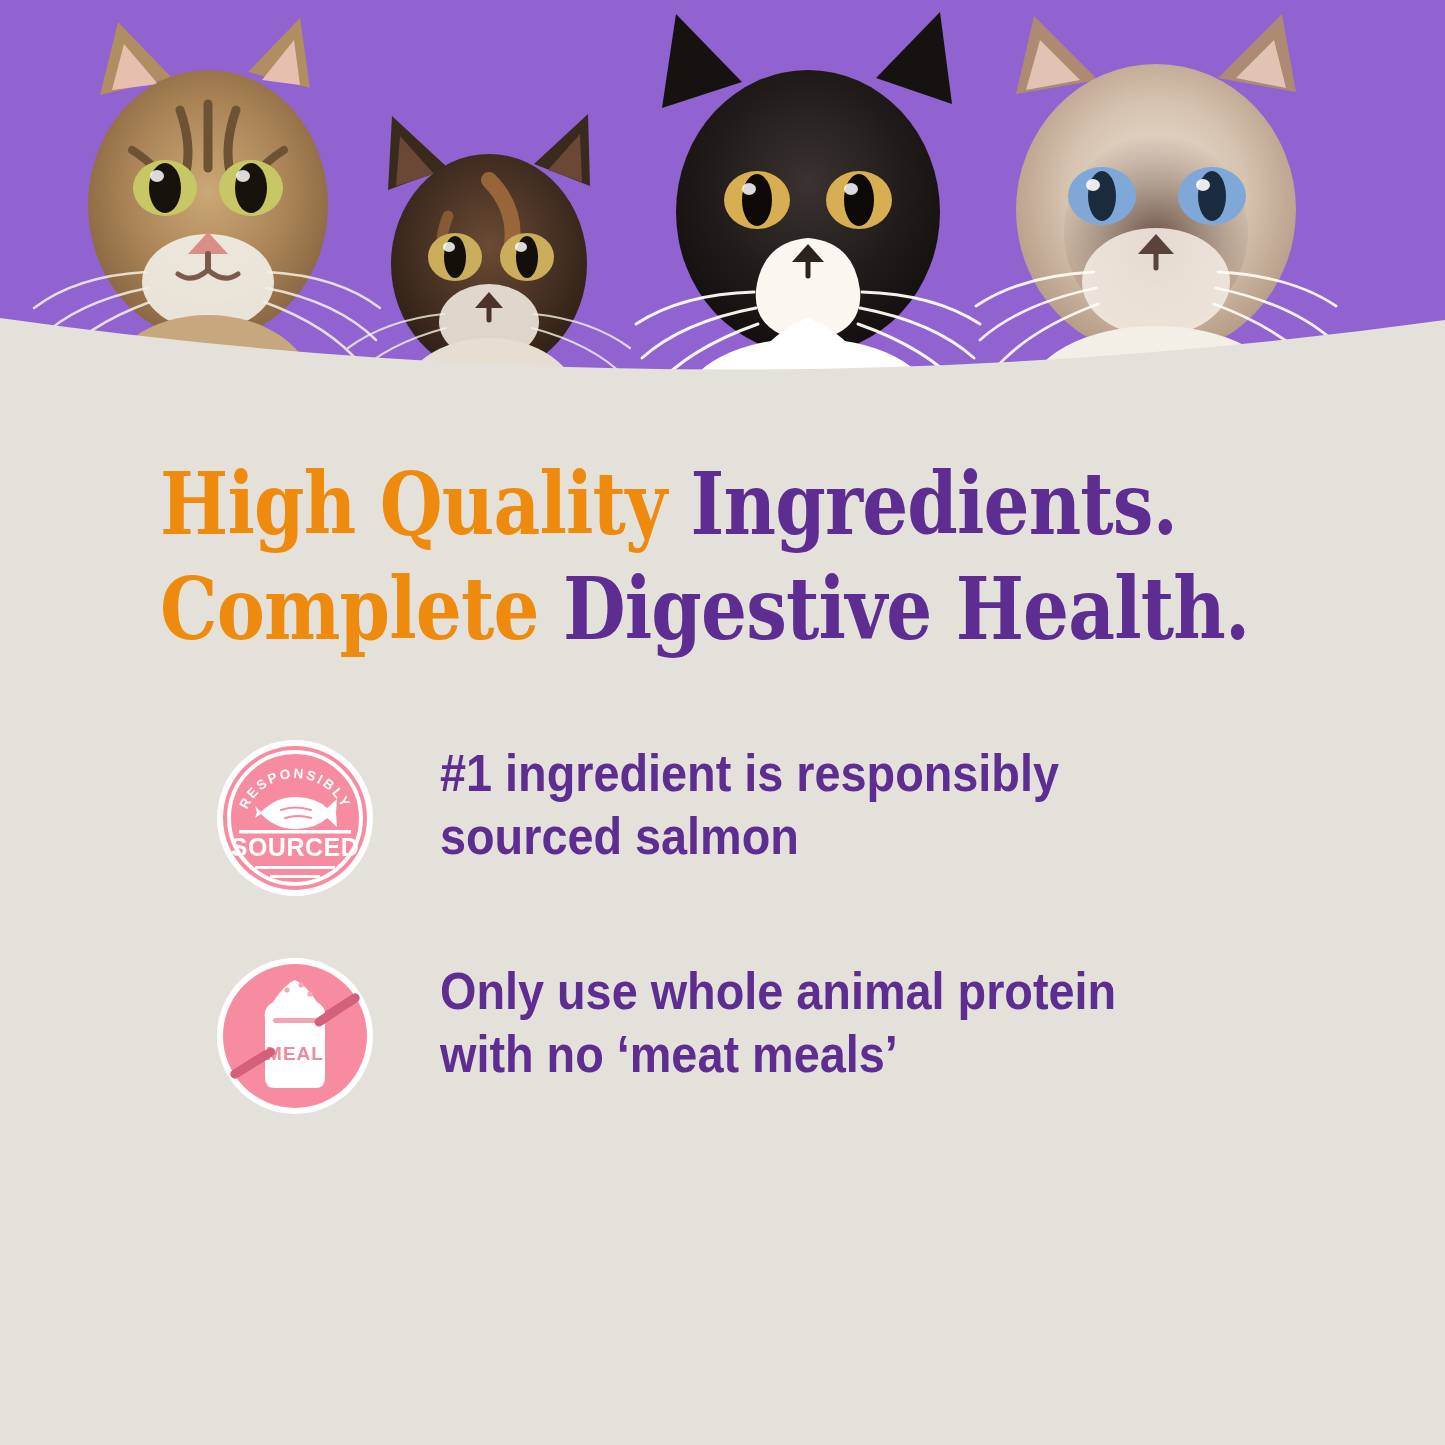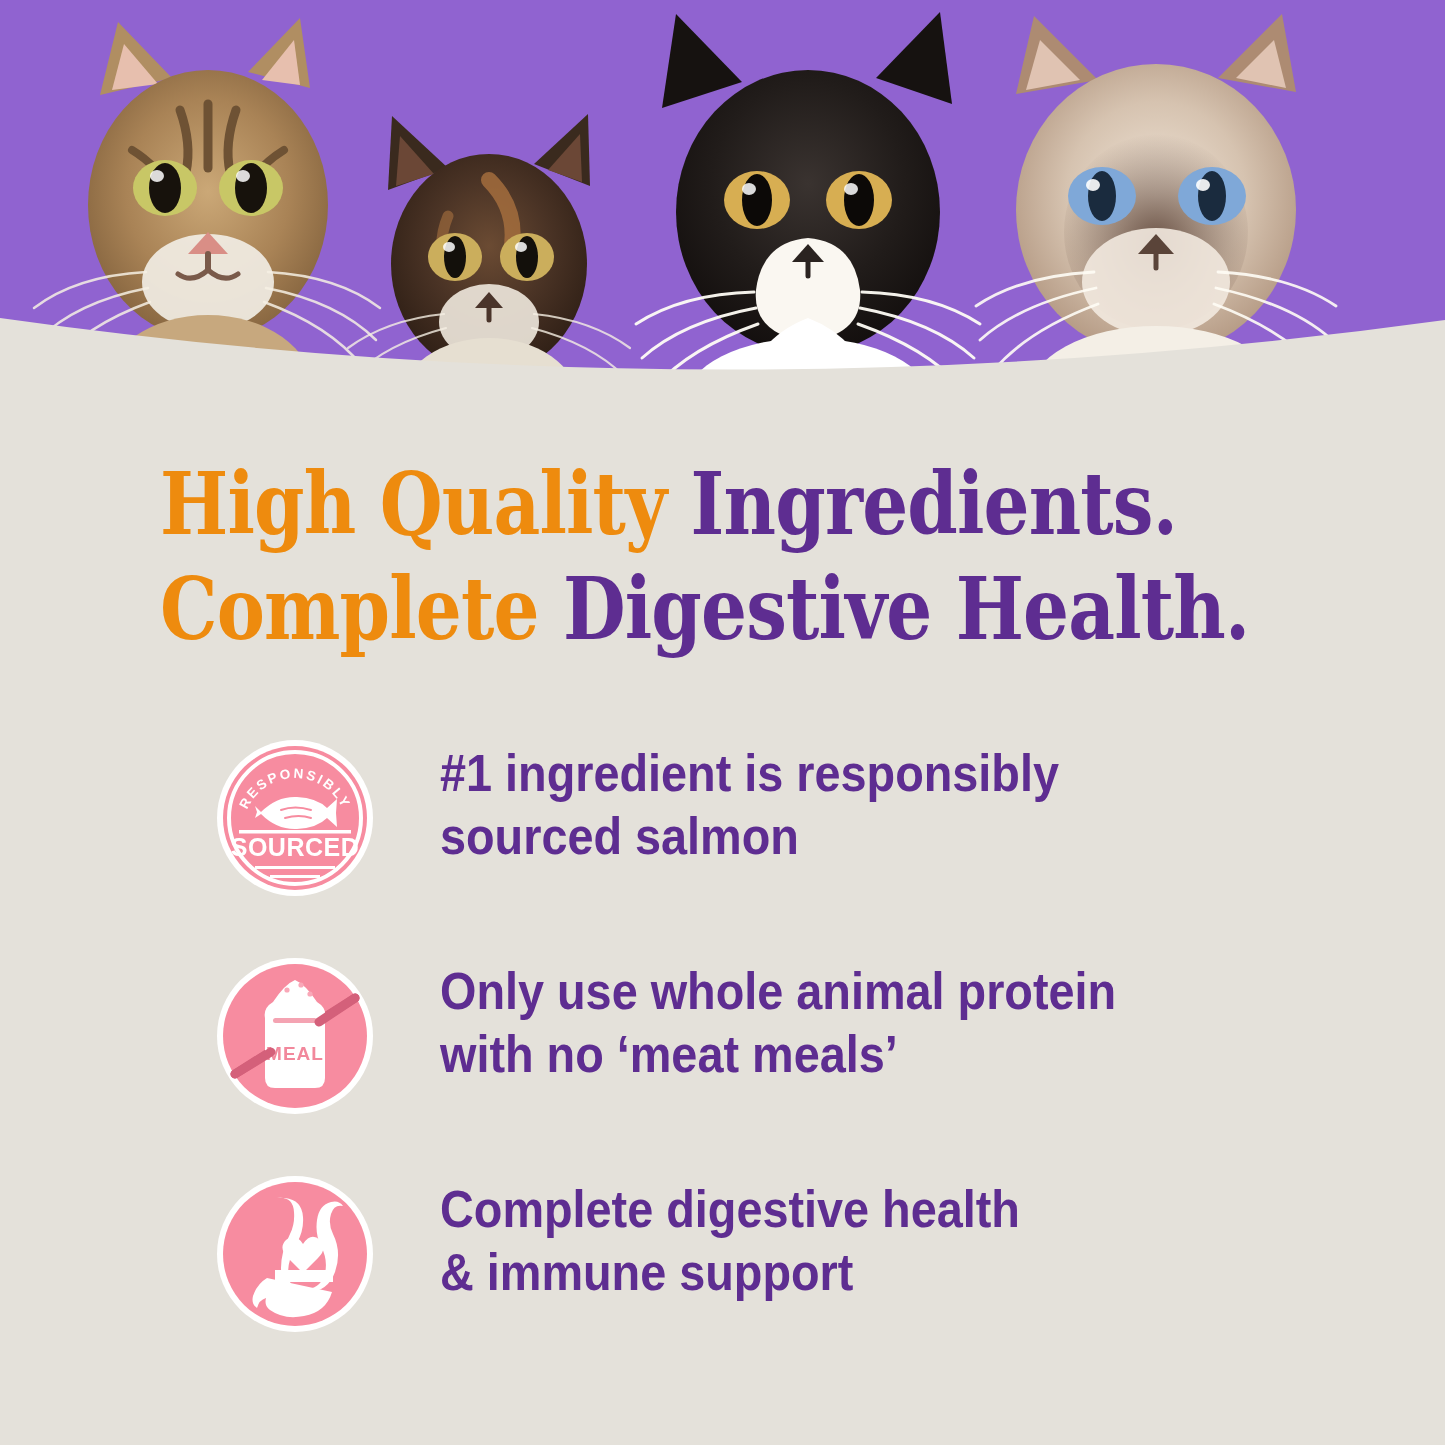--- a/index.html
+++ b/index.html
@@ -305,35 +305,13 @@
         <text x="80" y="104" text-anchor="middle" font-family="'Liberation Sans', sans-serif" font-size="19" font-weight="bold" fill="#F2889C" letter-spacing="1">MEAL</text>
 
         <line x1="104" y1="66" x2="140" y2="42" stroke="#D4607A" stroke-width="9" stroke-linecap="round"></line>
         <line x1="20" y1="118" x2="56" y2="96" stroke="#D4607A" stroke-width="9" stroke-linecap="round"></line>
       </svg>
     </div>
     <div class="bullet-text">Only use whole animal protein
 with no ‘meat meals’</div>
   </div>
 
-  <div class="bullet-row">
-    <div class="bullet-icon">
-      <svg viewBox="0 0 160 160">
-        <circle cx="80" cy="80" r="78" fill="#FFFFFF"></circle>
-        <circle cx="80" cy="80" r="72" fill="#F78CA0"></circle>
-
-        <path d="M62 24 q16 -2 17 14 q1 12 -4 22 q-9 18 -9 34 q0 22 22 24 q24 2 32 -20
-                 q7 -20 -2 -38 q-5 -10 -2 -20 q3 -10 12 -8 q-4 -6 -12 -4 q-12 3 -14 18
-                 q-2 14 4 26 q8 16 3 30 q-5 14 -21 13 q-15 -1 -15 -16 q0 -14 9 -30
-                 q7 -13 6 -26 q-1 -17 -18 -19 Z" fill="#FFFFFF"></path>
-
-        <path d="M52 104 q-10 6 -14 18 q-2 8 4 12 q2 -8 9 -10 q-2 8 4 12
-                 q14 10 34 6 q22 -4 28 -24 l-65 -14 Z" fill="#FFFFFF"></path>
-        <rect x="60" y="96" width="58" height="12" fill="#FFFFFF"></rect>
-
-        <path d="M88 70 q-8 -12 -17 -4 q-8 8 2 18 l15 15 l15 -15 q10 -10 2 -18 q-9 -8 -17 4 Z" fill="#FFFFFF"></path>
-        <circle cx="88" cy="76" r="17" fill="#F78CA0" opacity="0"></circle>
-      </svg>
-    </div>
-    <div class="bullet-text">Complete digestive health
-&amp; immune support</div>
-  </div>
 </div>
 
 </body></html>

